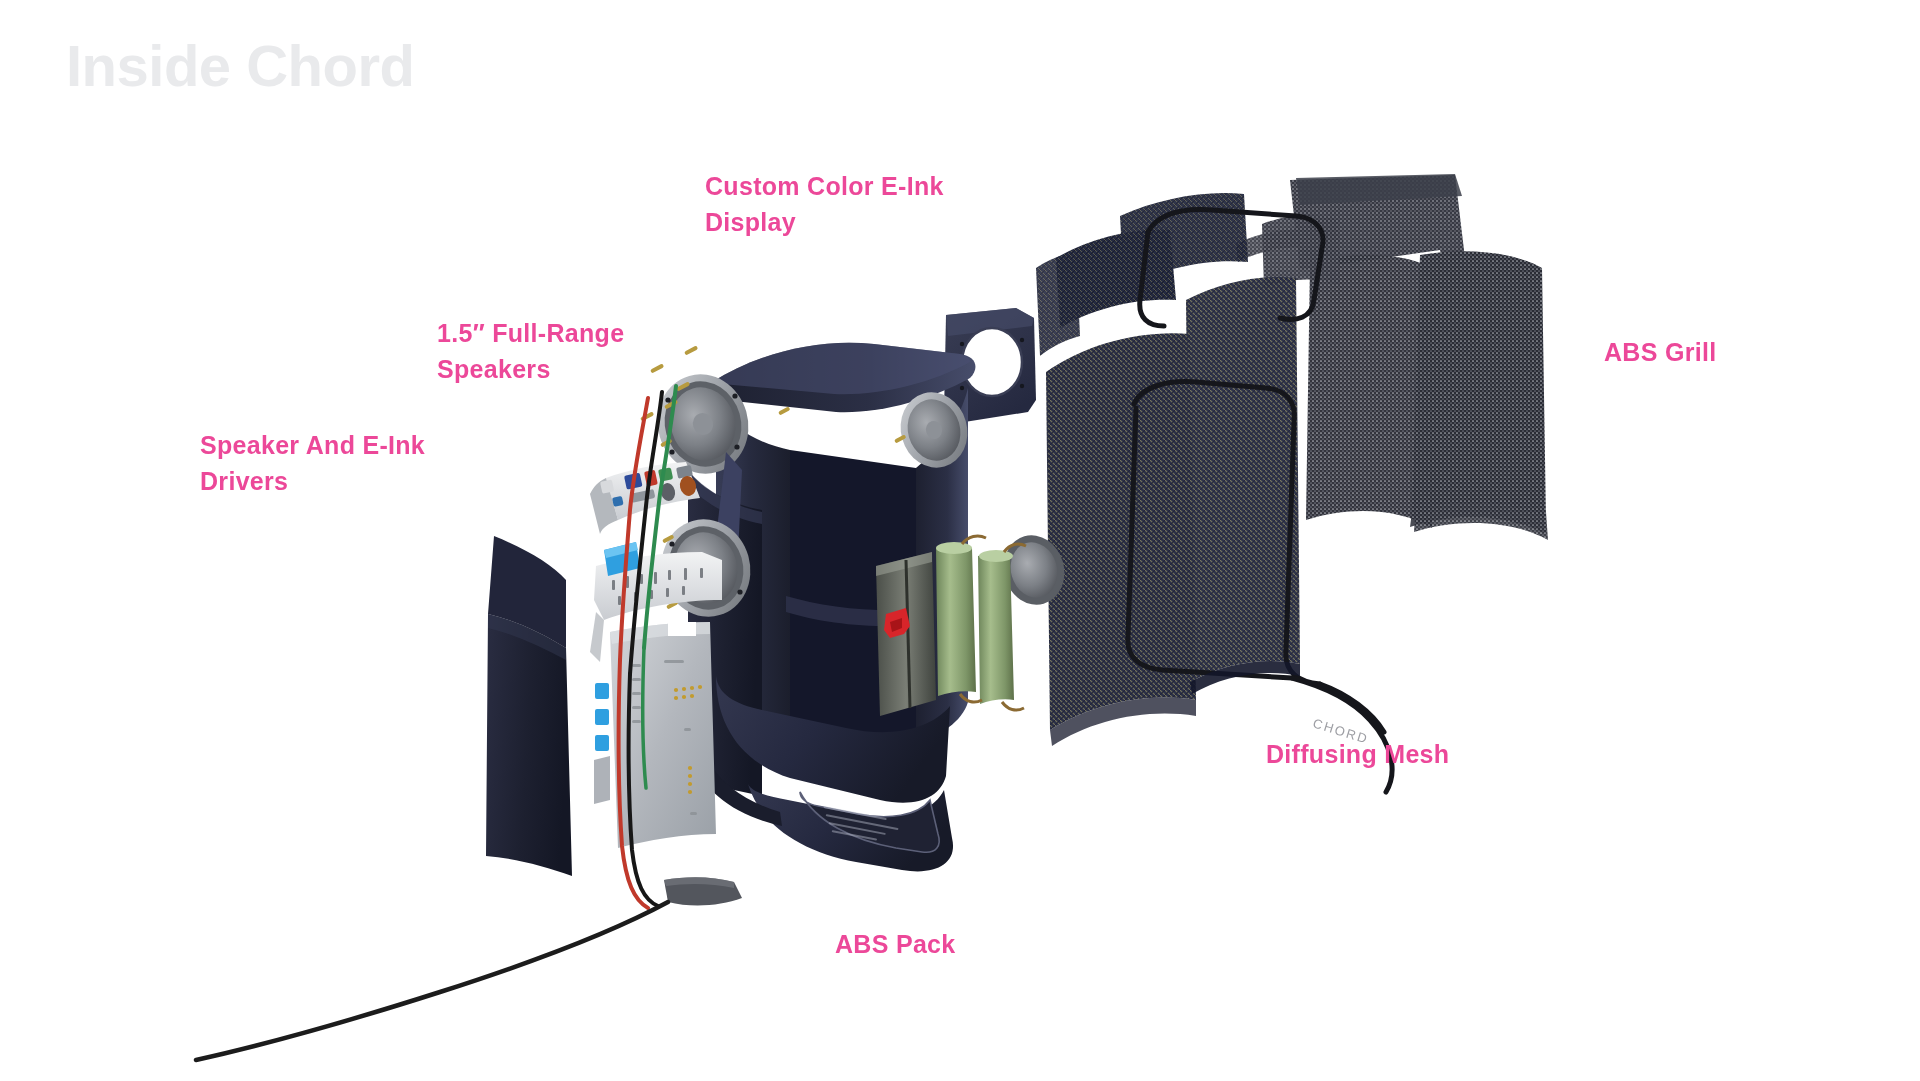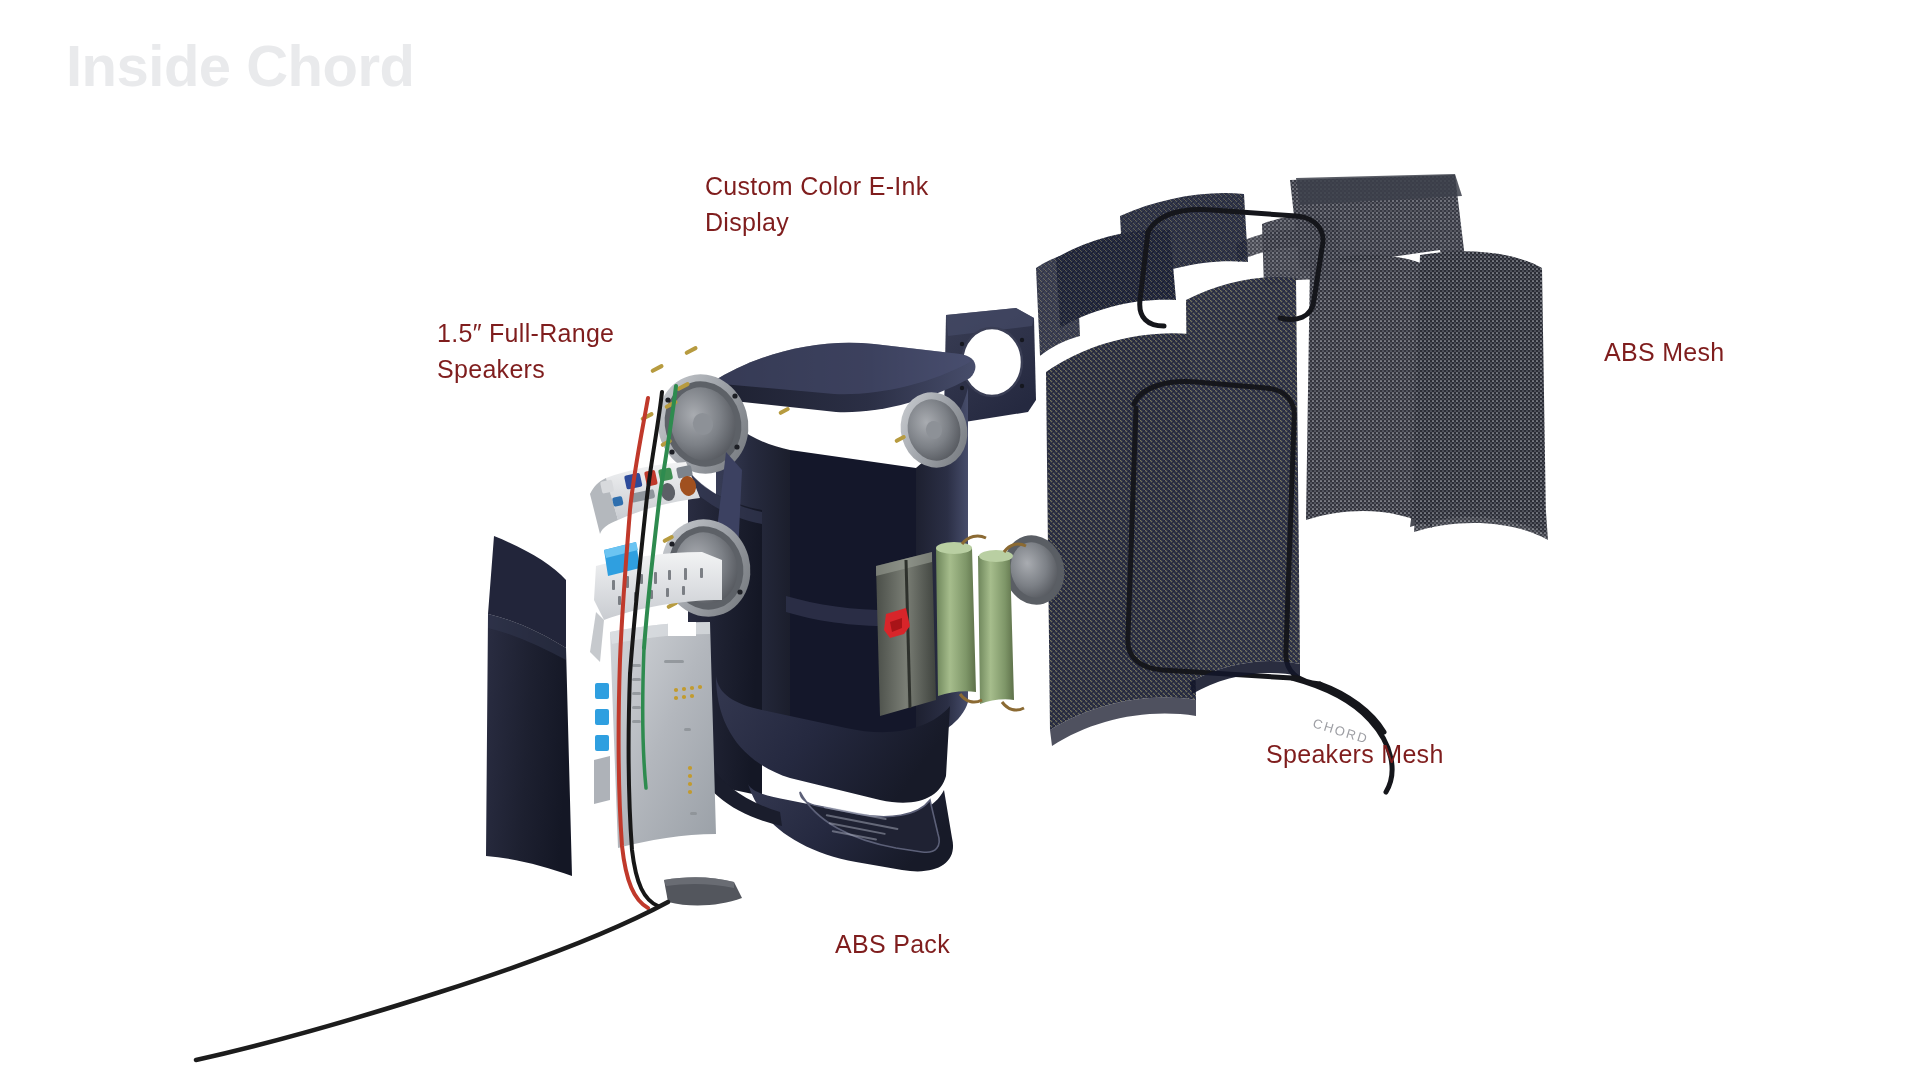--- a/index.html
+++ b/index.html
@@ -35,23 +35,23 @@
     letter-spacing: -0.5px;
     color: #e9eaec;
     line-height: 1.1;
     white-space: nowrap;
     user-select: none;
   }
 
   
   .callout {
     position: absolute;
-    color: #7f1d1d;
+    color: #ec4899;
     font-size: 25px;
-    font-weight: 400;
+    font-weight: 700;
     line-height: 1.45;
     letter-spacing: 0.3px;
     white-space: pre-line;
     user-select: none;
   }
   .callout.l-eink      { left: 705px; top: 168px; }
   .callout.l-speakers  { left: 437px; top: 297px; margin-top: 18px; }
   .callout.l-drivers   { left: 200px; top: 427px; }
   .callout.l-grill     { left: 1604px; top: 334px; }
   .callout.l-mesh      { left: 1266px; top: 736px; }
@@ -447,21 +447,23 @@
 
   </svg>
   </div>
 
   <div class="callout l-eink">Custom Color E-Ink
 Display</div>
 
   <div class="callout l-speakers">1.5″ Full-Range
 Speakers</div>
 
-
-  <div class="callout l-grill">ABS Mesh</div>
-
-  <div class="callout l-mesh">Speakers Mesh</div>
+  <div class="callout l-drivers">Speaker And E-Ink
+Drivers</div>
+
+  <div class="callout l-grill">ABS Grill</div>
+
+  <div class="callout l-mesh">Diffusing Mesh</div>
 
 
   <div class="callout l-body">ABS Pack</div>
 
 </div>
 
 </body></html>

